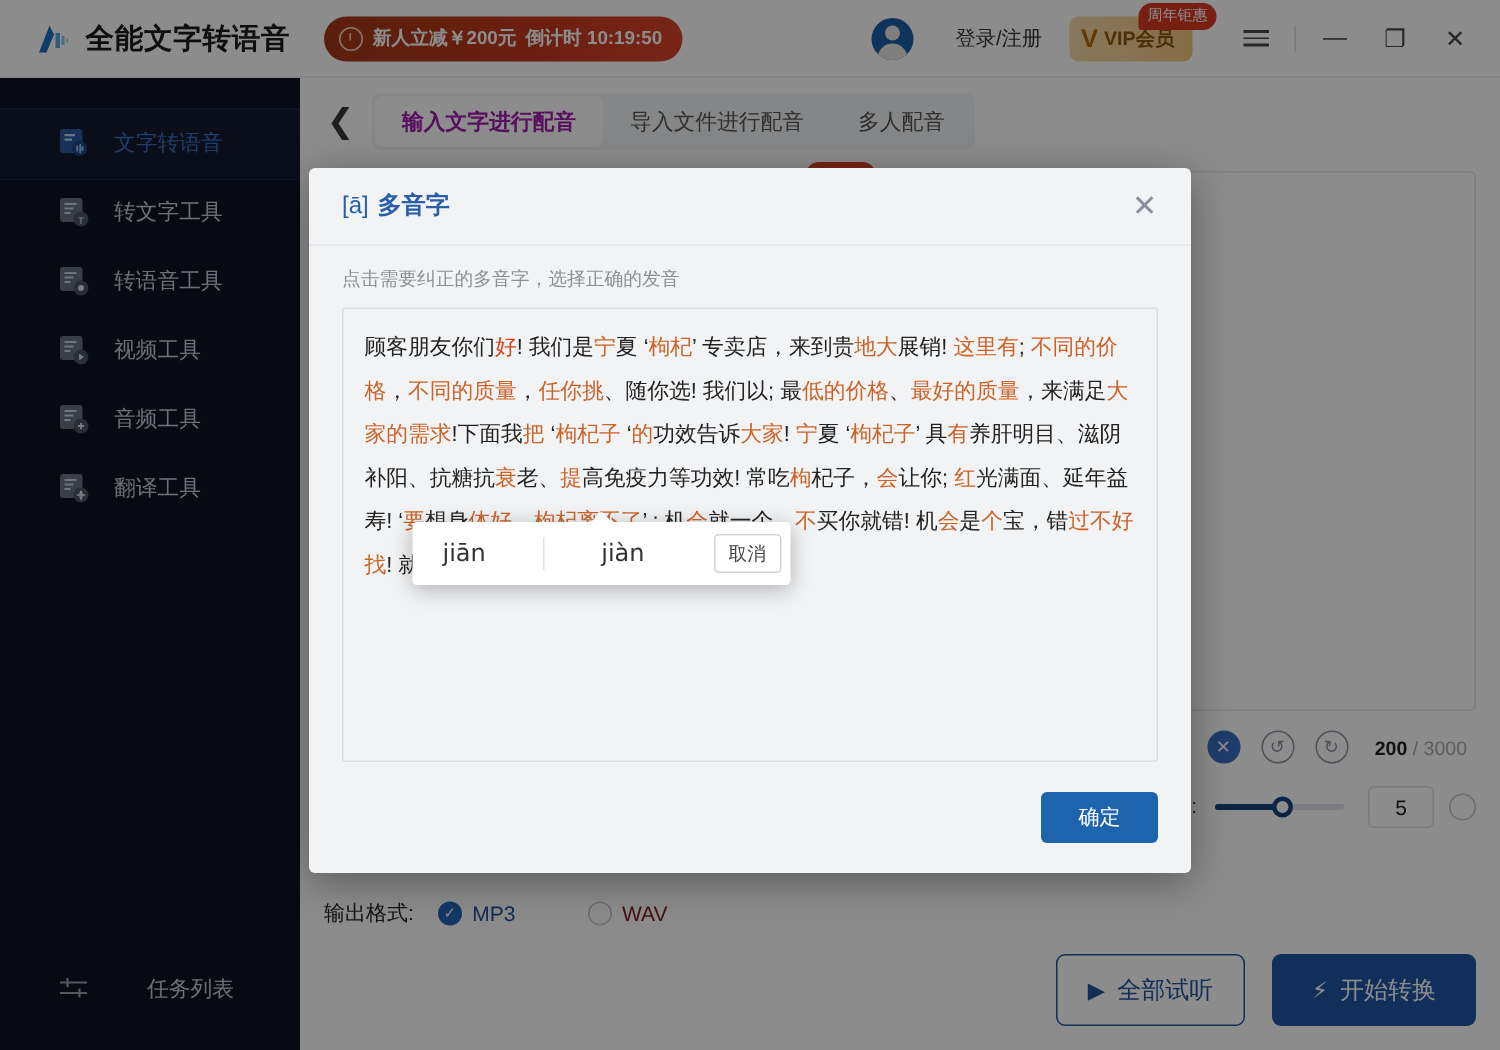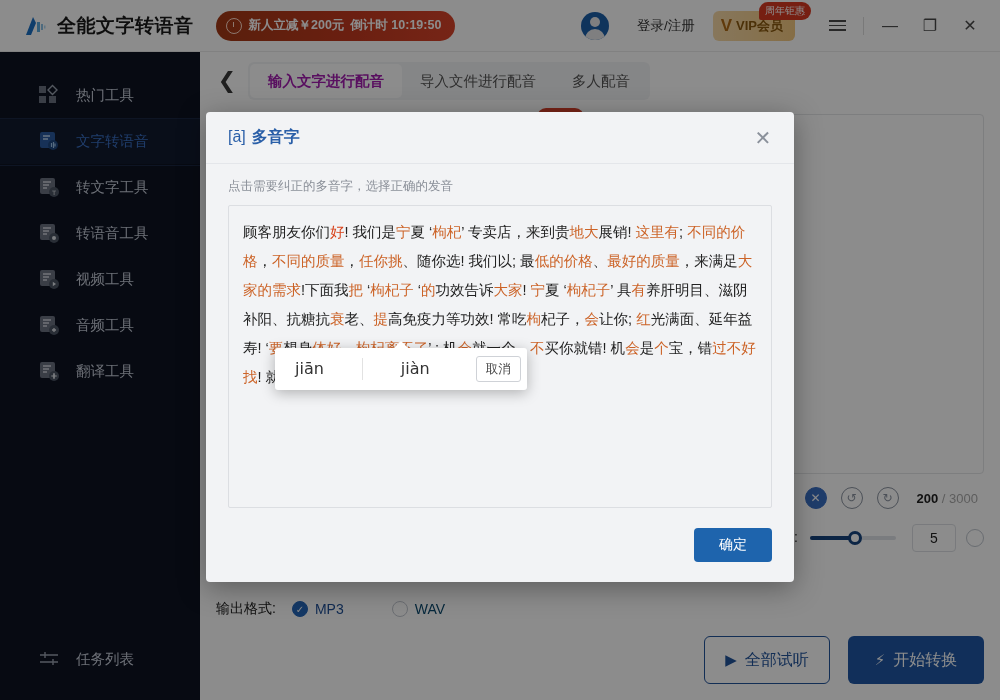--- a/index.html
+++ b/index.html
@@ -144,21 +144,21 @@
   }
   .side-icon {
     width: 22px; height: 22px; margin-right: 16px;
     flex: 0 0 auto; position: relative;
   }
   .side-icon svg { display: block; }
   .side-bottom {
     height: 46px; display: flex; align-items: center;
     padding-left: 38px; cursor: pointer;
     color: #c6ccd8; font-size: 14.5px;
-    position: absolute; bottom: 18px; left: 0; width: 100%;
+    position: absolute; bottom: 18px; left: 0; width: 100%; gap: 22px;
   }
 
   
   #main {
     position: absolute; top: 52px; left: 200px;
     width: 800px; height: 648px;
     background: #ffffff;
   }
   #tabbar {
     height: 58px; display: flex; align-items: center;
@@ -283,21 +283,21 @@
   .radio .dot {
     width: 16px; height: 16px; border-radius: 50%;
     border: 1.5px solid #c3c8d0; margin-right: 7px;
     display: flex; align-items: center; justify-content: center;
   }
   .radio.on .dot {
     background: #2566b8; border-color: #2566b8;
     color: #fff; font-size: 10px;
   }
   .radio .txt { color: #1f4f96; }
-  .radio:not(.on) .txt { color: #0c4a6e; }
+  .radio:not(.on) .txt { color: #7f1d1d; }
 
   .path-row {
     display: flex; align-items: center;
     padding: 16px 16px 0 16px;
     font-size: 14px; color: #222;
   }
   .path-row .lbl { margin-right: 14px; }
   .path-input {
     flex: 0 0 auto; width: 380px; height: 32px;
     border: 1px solid #e2e4e8; border-radius: 3px;
@@ -460,31 +460,20 @@
           </div>
       </div>
       <div class="tb-sep"></div>
       <div class="win-btn">—</div>
       <div class="win-btn">❐</div>
       <div class="win-btn" style="margin-right:10px">✕</div>
     </div>
   </div>
 
   <div id="sidebar">
-    <div class="side-item">
-      <span class="side-icon">
-        <svg width="22" height="22" viewBox="0 0 22 22">
-          <rect x="1" y="2" width="7" height="7" fill="#6b7280"></rect>
-          <rect x="1" y="12" width="7" height="7" fill="#6b7280"></rect>
-          <rect x="11" y="12" width="7" height="7" fill="#6b7280"></rect>
-          <path d="M14.5 1.5 L19 6 L14.5 10.5 L10 6 Z" fill="none" stroke="#9aa2b0" stroke-width="1.4"></path>
-        </svg>
-      </span>
-      <span>热门工具</span>
-    </div>
 
     <div class="side-item active">
       <span class="side-icon">
         <svg width="22" height="22" viewBox="0 0 22 22">
           <rect x="2" y="2" width="15" height="16" rx="2" fill="#2b5a9e"></rect>
           <path d="M5 6 h7 M5 9 h5" stroke="#bcd4f0" stroke-width="1.5"></path>
           <circle cx="15" cy="15" r="5" fill="#1e4780"></circle>
           <path d="M13.5 13 v4 M15.5 12 v6 M17 13.5 v3" stroke="#9cc3ea" stroke-width="1.2"></path>
         </svg>
       </span>

